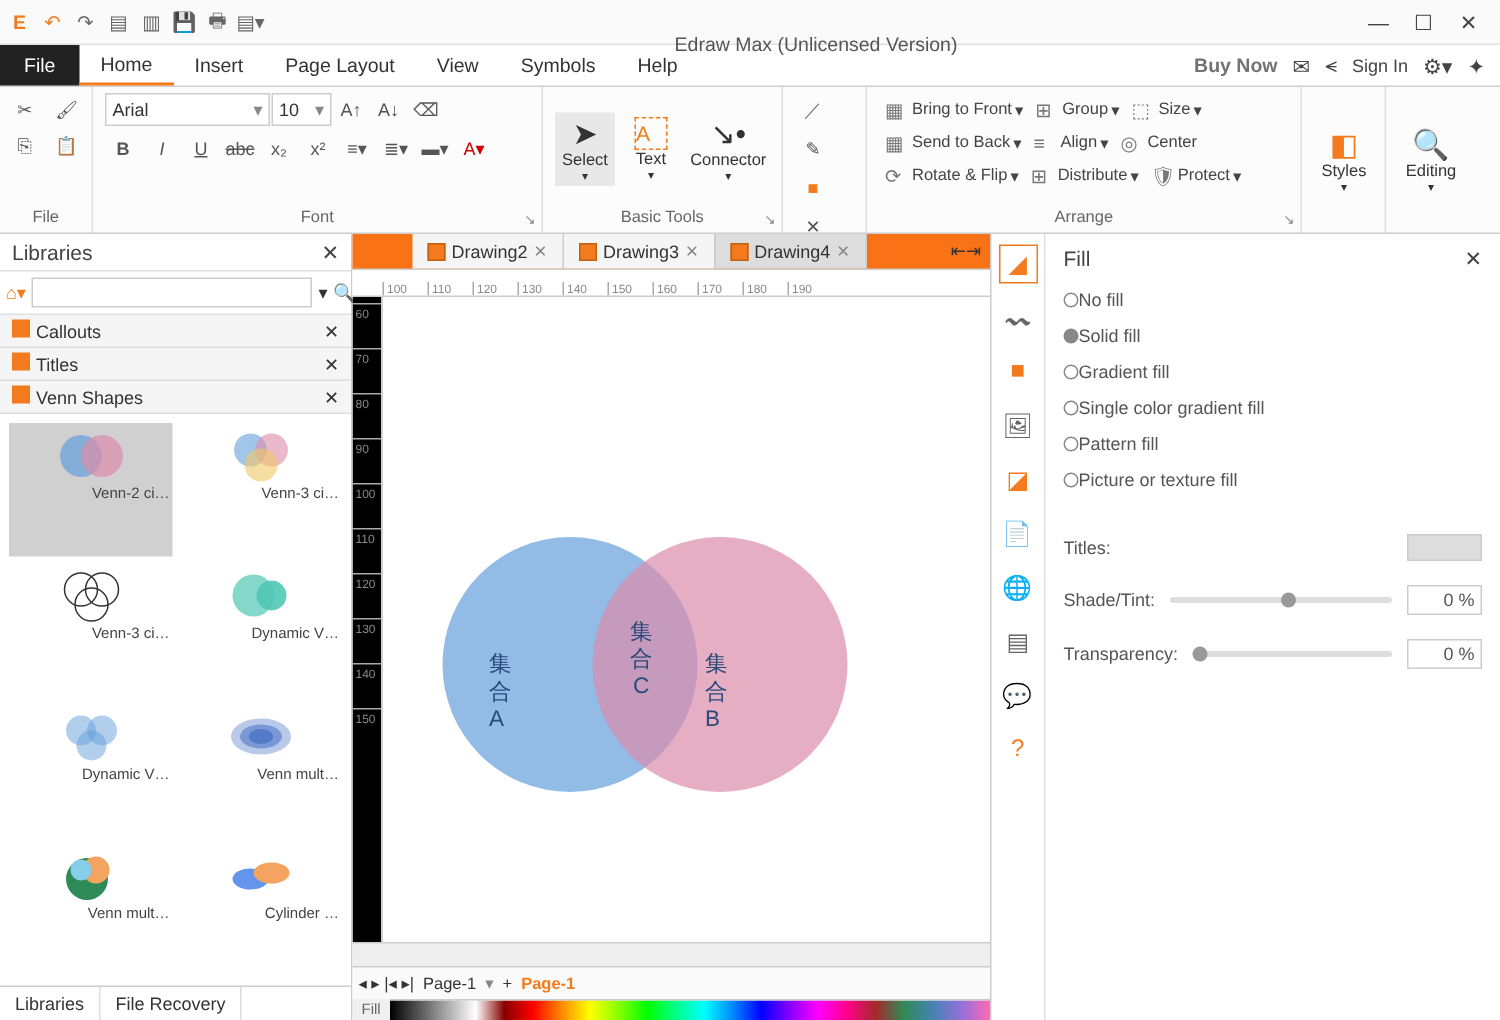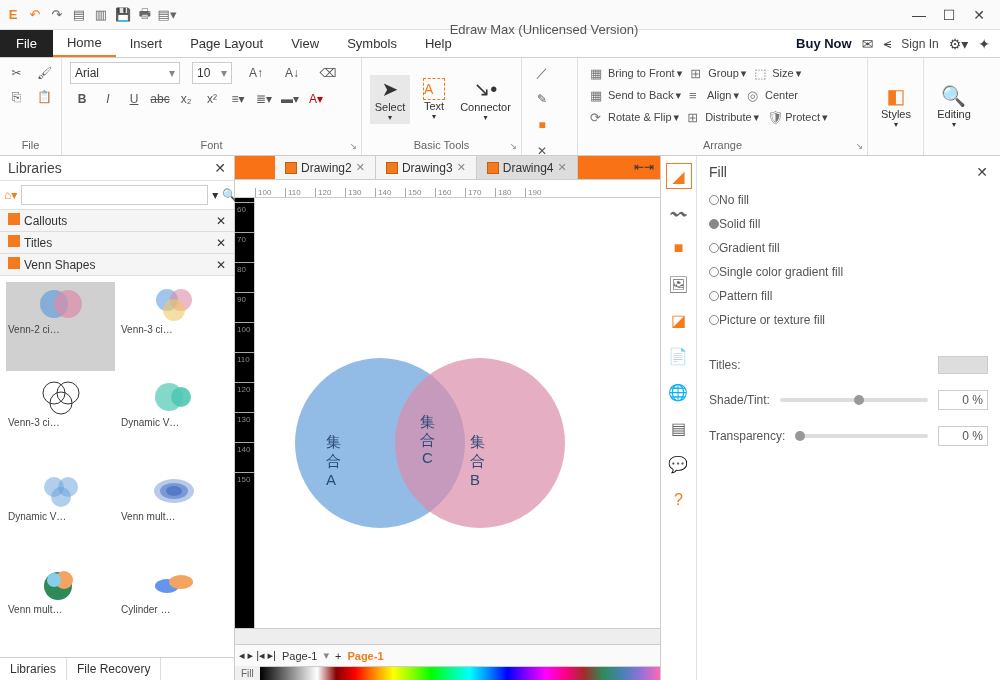--- a/index.html
+++ b/index.html
@@ -9,42 +9,42 @@
 .titlebar .qat-icon { width: 18px; height: 18px; display: flex; align-items: center; justify-content: center; font-size: 13px; color: #666; }
 .titlebar .title { flex: 1; text-align: center; color: #555; font-size: 13px; margin-top: 29px; }
 .titlebar .winctrl { display: flex; gap: 16px; padding-right: 10px; }
 .titlebar .winctrl span { width: 14px; text-align: center; font-size: 14px; cursor: pointer; color: #444; }
 .menubar { height: 28px; display: flex; align-items: stretch; border-bottom: 1px solid #d0d0d0; background: #fff; }
 .menubar .file-btn { background: #222; color: #fff; padding: 0 16px; display: flex; align-items: center; font-size: 13px; }
 .menubar .tab { padding: 0 14px; display: flex; align-items: center; font-size: 13px; color: #333; cursor: pointer; }
 .menubar .tab.active { border-bottom: 2px solid #f37b1d; }
 .menubar .spacer { flex: 1; }
 .menubar .right { display: flex; align-items: center; gap: 10px; padding-right: 10px; }
-.menubar .buy { color: #0f172a; font-weight: bold; font-size: 13px; }
+.menubar .buy { color: #737373; font-weight: bold; font-size: 13px; }
 .menubar .right .icon { font-size: 14px; color: #444; }
 .ribbon { height: 98px; background: #fcfcfc; border-bottom: 1px solid #ccc; display: flex; }
 .ribbon-group { border-right: 1px solid #e0e0e0; padding: 4px 8px; display: flex; flex-direction: column; position: relative; }
 .ribbon-group .content { flex: 1; display: flex; align-items: center; gap: 4px; }
 .ribbon-group .label { text-align: center; font-size: 11px; color: #666; padding-top: 2px; }
 .ribbon-group .launcher { position: absolute; right: 4px; bottom: 4px; font-size: 9px; color: #888; }
 .rib-btn { display: flex; flex-direction: column; align-items: center; justify-content: center; padding: 2px 6px; cursor: pointer; font-size: 11px; min-width: 40px; }
 .rib-btn .ico { font-size: 20px; height: 24px; display: flex; align-items: center; }
 .rib-sm { width: 24px; height: 22px; display: flex; align-items: center; justify-content: center; font-size: 12px; color: #555; cursor: pointer; }
 .font-combo { border: 1px solid #ccc; height: 22px; padding: 0 4px; display: flex; align-items: center; background: #fff; }
 .arrange-row { display: flex; align-items: center; gap: 2px; font-size: 11px; color: #444; height: 22px; padding: 0 4px; cursor: pointer; white-space: nowrap; }
 .arrange-row .ico { width: 16px; font-size: 13px; color: #777; }
 .workspace { display: flex; height: calc(680px - 30px - 28px - 98px); }
 .left-panel { width: 235px; border-right: 1px solid #ccc; display: flex; flex-direction: column; background: #fff; }
 .panel-title { display: flex; align-items: center; justify-content: space-between; padding: 4px 8px; font-size: 14px; color: #444; border-bottom: 1px solid #e0e0e0; }
 .panel-search { display: flex; align-items: center; padding: 4px; gap: 4px; border-bottom: 1px solid #e0e0e0; }
 .panel-search input { flex: 1; border: 1px solid #ccc; height: 20px; padding: 0 4px; }
 .lib-section { display: flex; align-items: center; justify-content: space-between; padding: 3px 8px; background: #f5f5f5; border-bottom: 1px solid #ddd; font-size: 12px; cursor: pointer; }
 .lib-section .fold { width: 12px; height: 12px; background: #f37b1d; display: inline-block; margin-right: 4px; }
 .shapes-grid { flex: 1; overflow-y: auto; padding: 6px; display: grid; grid-template-columns: 1fr 1fr; gap: 4px; }
-.shape-cell { text-align: left; font-size: 10px; color: #444; cursor: pointer; padding: 2px; }
+.shape-cell { text-align: right; font-size: 10px; color: #444; cursor: pointer; padding: 2px; }
 .shape-cell.selected { background: #d0d0d0; }
 .shape-cell .thumb { height: 40px; display: flex; align-items: center; justify-content: center; }
 .bottom-tabs { display: flex; border-top: 1px solid #ccc; font-size: 12px; }
 .bottom-tabs div { padding: 4px 10px; border-right: 1px solid #ddd; cursor: pointer; }
 .center-area { flex: 1; display: flex; flex-direction: column; background: #f0f0f0; position: relative; }
 .doc-tabs { height: 24px; display: flex; align-items: stretch; background: #f97316; border-bottom: 1px solid #ccc; }
 .doc-tab { display: flex; align-items: center; gap: 4px; padding: 0 10px; font-size: 12px; border-right: 1px solid #ccc; background: #f5f5f5; cursor: pointer; }
 .doc-tab.active { background: #ddd; }
 .doc-tab .doc-ico { width: 12px; height: 12px; background: #f37b1d; border: 1px solid #c06010; }
 .doc-tab .close { color: #888; font-size: 11px; }
@@ -127,21 +127,21 @@
       </div>
       <div style="display:flex;gap:4px">
         <span class="rib-sm">⎘</span>
         <span class="rib-sm">📋</span>
       </div>
     </div>
     <div class="label">File</div>
   </div>
   <div class="ribbon-group" style="width:300px">
     <div class="content" style="flex-direction:column;align-items:flex-start;gap:4px">
-      <div style="display:flex;gap:12px;align-items:flex-end">
+      <div style="display:flex;gap:1px;align-items:flex-end">
         <div class="font-combo" style="width:110px">
             <span>Arial</span>
             <span style="margin-left:auto;color:#888">▾</span>
           </div>
         <div class="font-combo" style="width:40px">
             <span>10</span>
             <span style="margin-left:auto;color:#888">▾</span>
           </div>
         <span class="rib-sm">A↑</span>
         <span class="rib-sm">A↓</span>

